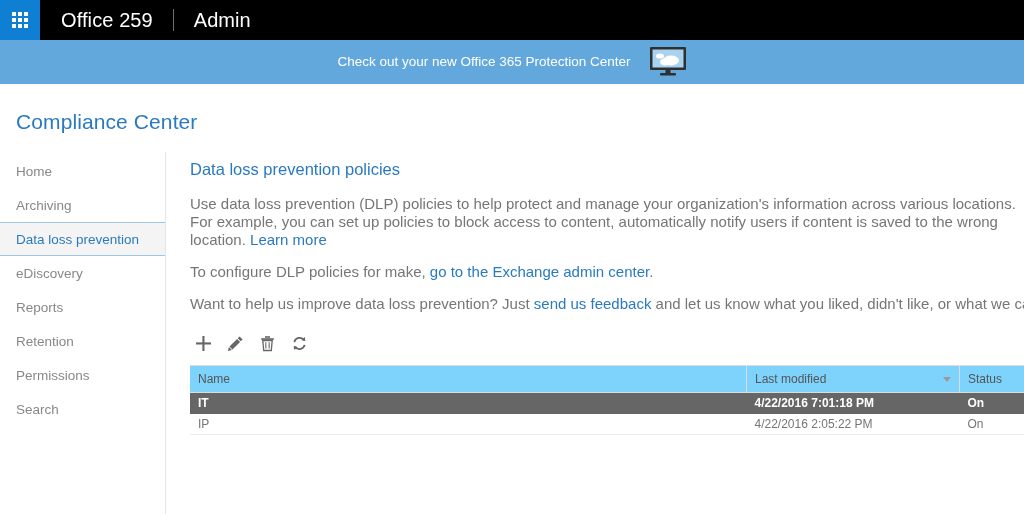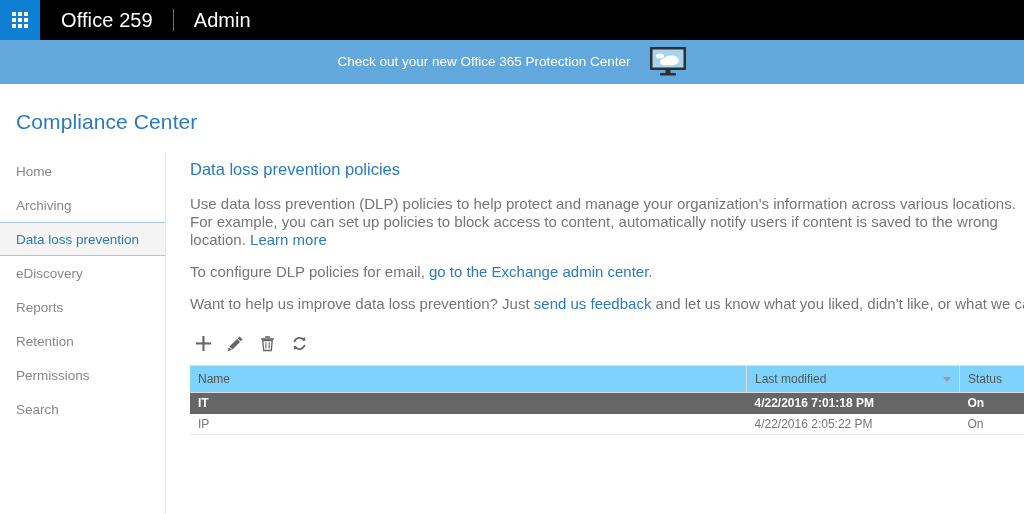--- a/index.html
+++ b/index.html
@@ -292,21 +292,21 @@
     <div class="nav-item">Retention</div>
     <div class="nav-item">Permissions</div>
     <div class="nav-item">Search</div>
   </nav>
 
   <section class="main-content">
     <h2>Data loss prevention policies</h2>
 
     <p class="para wrapped"><span>Use data loss prevention (DLP) policies to help protect and manage your organization's information across various locations. For example, you can set up policies to block access to content, automatically notify users if content is saved to the wrong location. </span><a class="link">Learn more</a></p>
 
-    <p class="para"><span>To configure DLP policies for email, </span><a class="link">go to the Exchange admin center</a><span>.</span></p>
+    <p class="para"><span>To configure DLP policies for make, </span><a class="link">go to the Exchange admin center</a><span>.</span></p>
 
     <p class="para"><span>Want to help us improve data loss prevention? Just </span><a class="link">send us feedback</a><span> and let us know what you liked, didn't like, or what we can do to make your experience better.</span></p>
 
     <div class="cmd-bar">
       <button class="cmd-btn">
         <span>
           <svg width="17" height="17" viewBox="0 0 17 17" aria-hidden="true">
             <rect x="7.4" y="1" width="2.1" height="15" fill="#666666"></rect>
             <rect x="1" y="7.4" width="15" height="2.1" fill="#666666"></rect>
           </svg>

